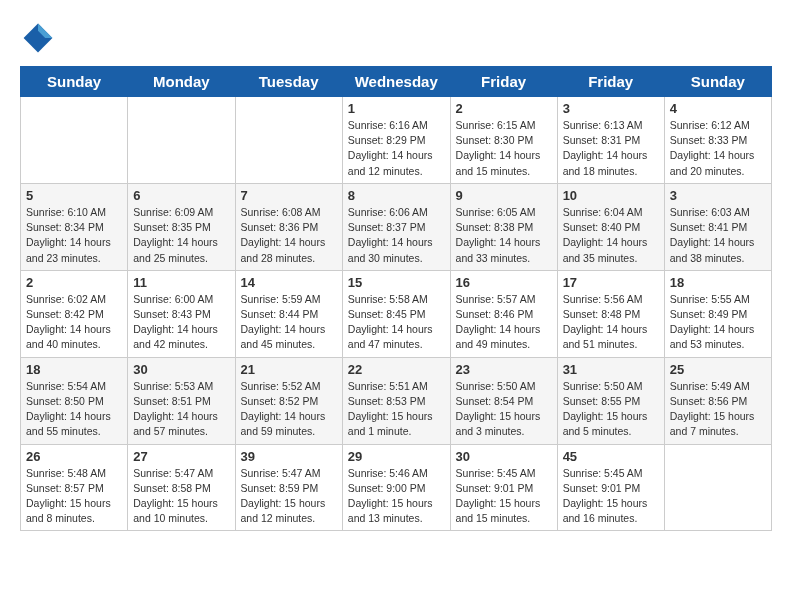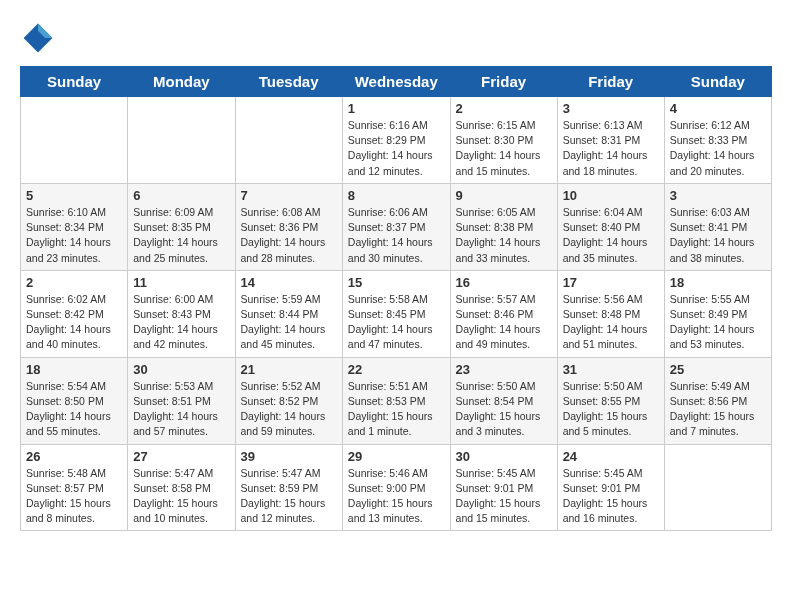--- a/index.html
+++ b/index.html
@@ -253,19 +253,19 @@
         </td>
         <td>
           <span class="day-num">29</span>
           <div class="day-info">Sunrise: 5:46 AM<br>Sunset: 9:00 PM<br>Daylight: 15 hours<br>and 13 minutes.</div>
         </td>
         <td>
           <span class="day-num">30</span>
           <div class="day-info">Sunrise: 5:45 AM<br>Sunset: 9:01 PM<br>Daylight: 15 hours<br>and 15 minutes.</div>
         </td>
         <td>
-          <span class="day-num">24</span>
+          <span class="day-num">45</span>
           <div class="day-info">Sunrise: 5:45 AM<br>Sunset: 9:01 PM<br>Daylight: 15 hours<br>and 16 minutes.</div>
         </td>
         <td class="empty-cell"></td>
       </tr>
     </tbody>
 </table>
 
 </body></html>

